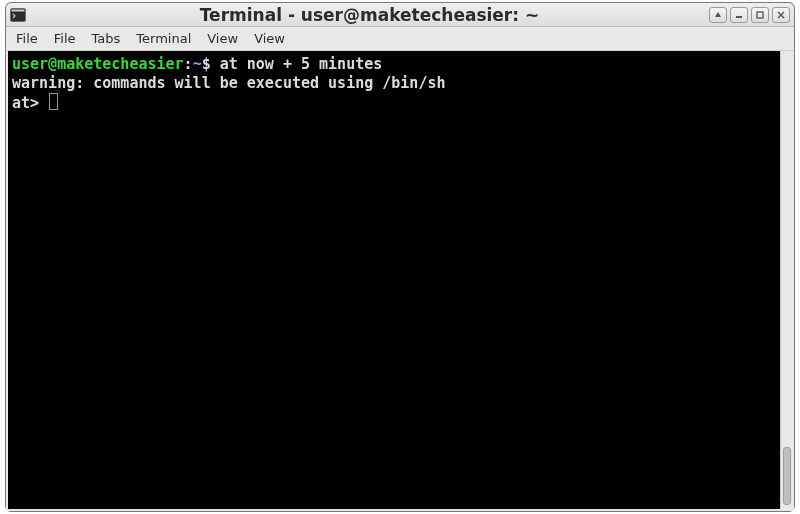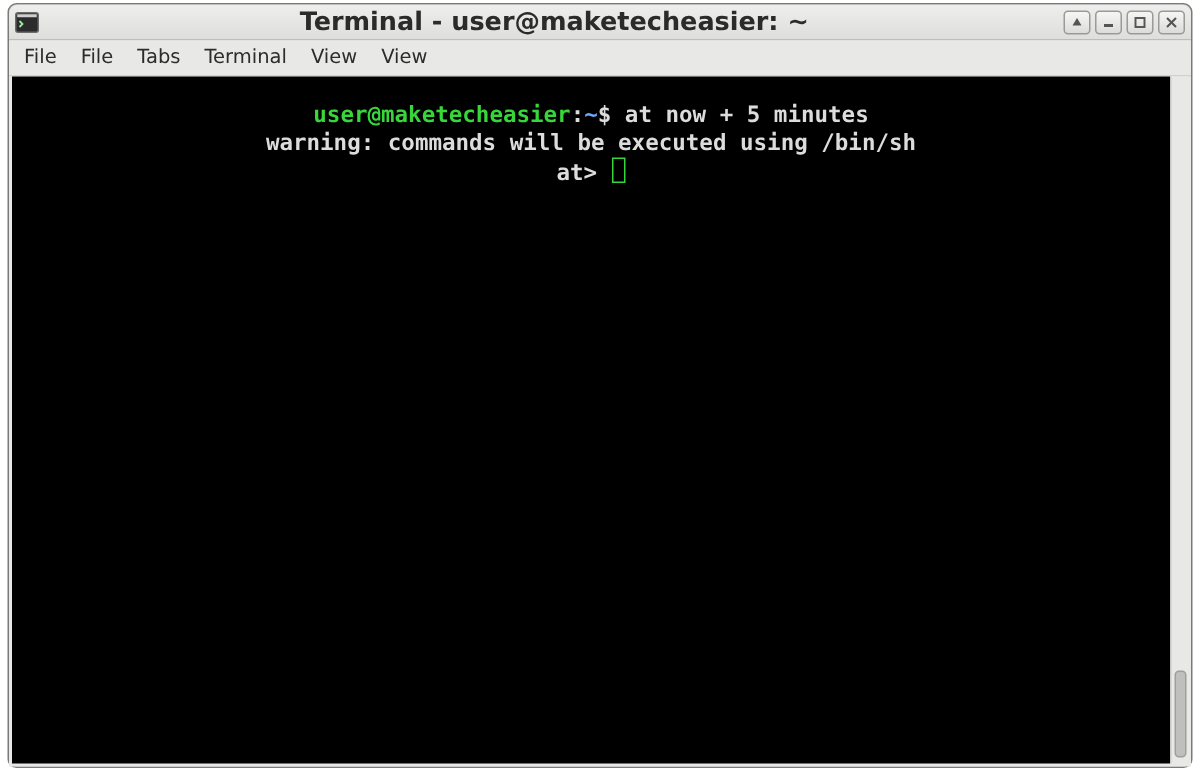--- a/index.html
+++ b/index.html
@@ -86,26 +86,25 @@
     padding: 0 2px 2px 2px;
     display: flex;
   }
   .terminal {
     flex: 1;
     background: #000000;
     color: #dcdcdc;
     font-family: "DejaVu Sans Mono", "Liberation Mono", monospace;
     font-size: 15px;
     line-height: 19px;
-    padding: 16px 4px;
+    padding: 4px 4px;
     overflow: hidden;
     position: relative;
     white-space: pre;
     font-weight: bold;
-    text-align: center;
   }
   .scrollbar {
     width: 12px;
     background: #e8e8e6;
     border-left: 1px solid #c7c7c5;
     display: flex;
     align-items: flex-end;
     justify-content: center;
     padding-bottom: 2px;
   }

